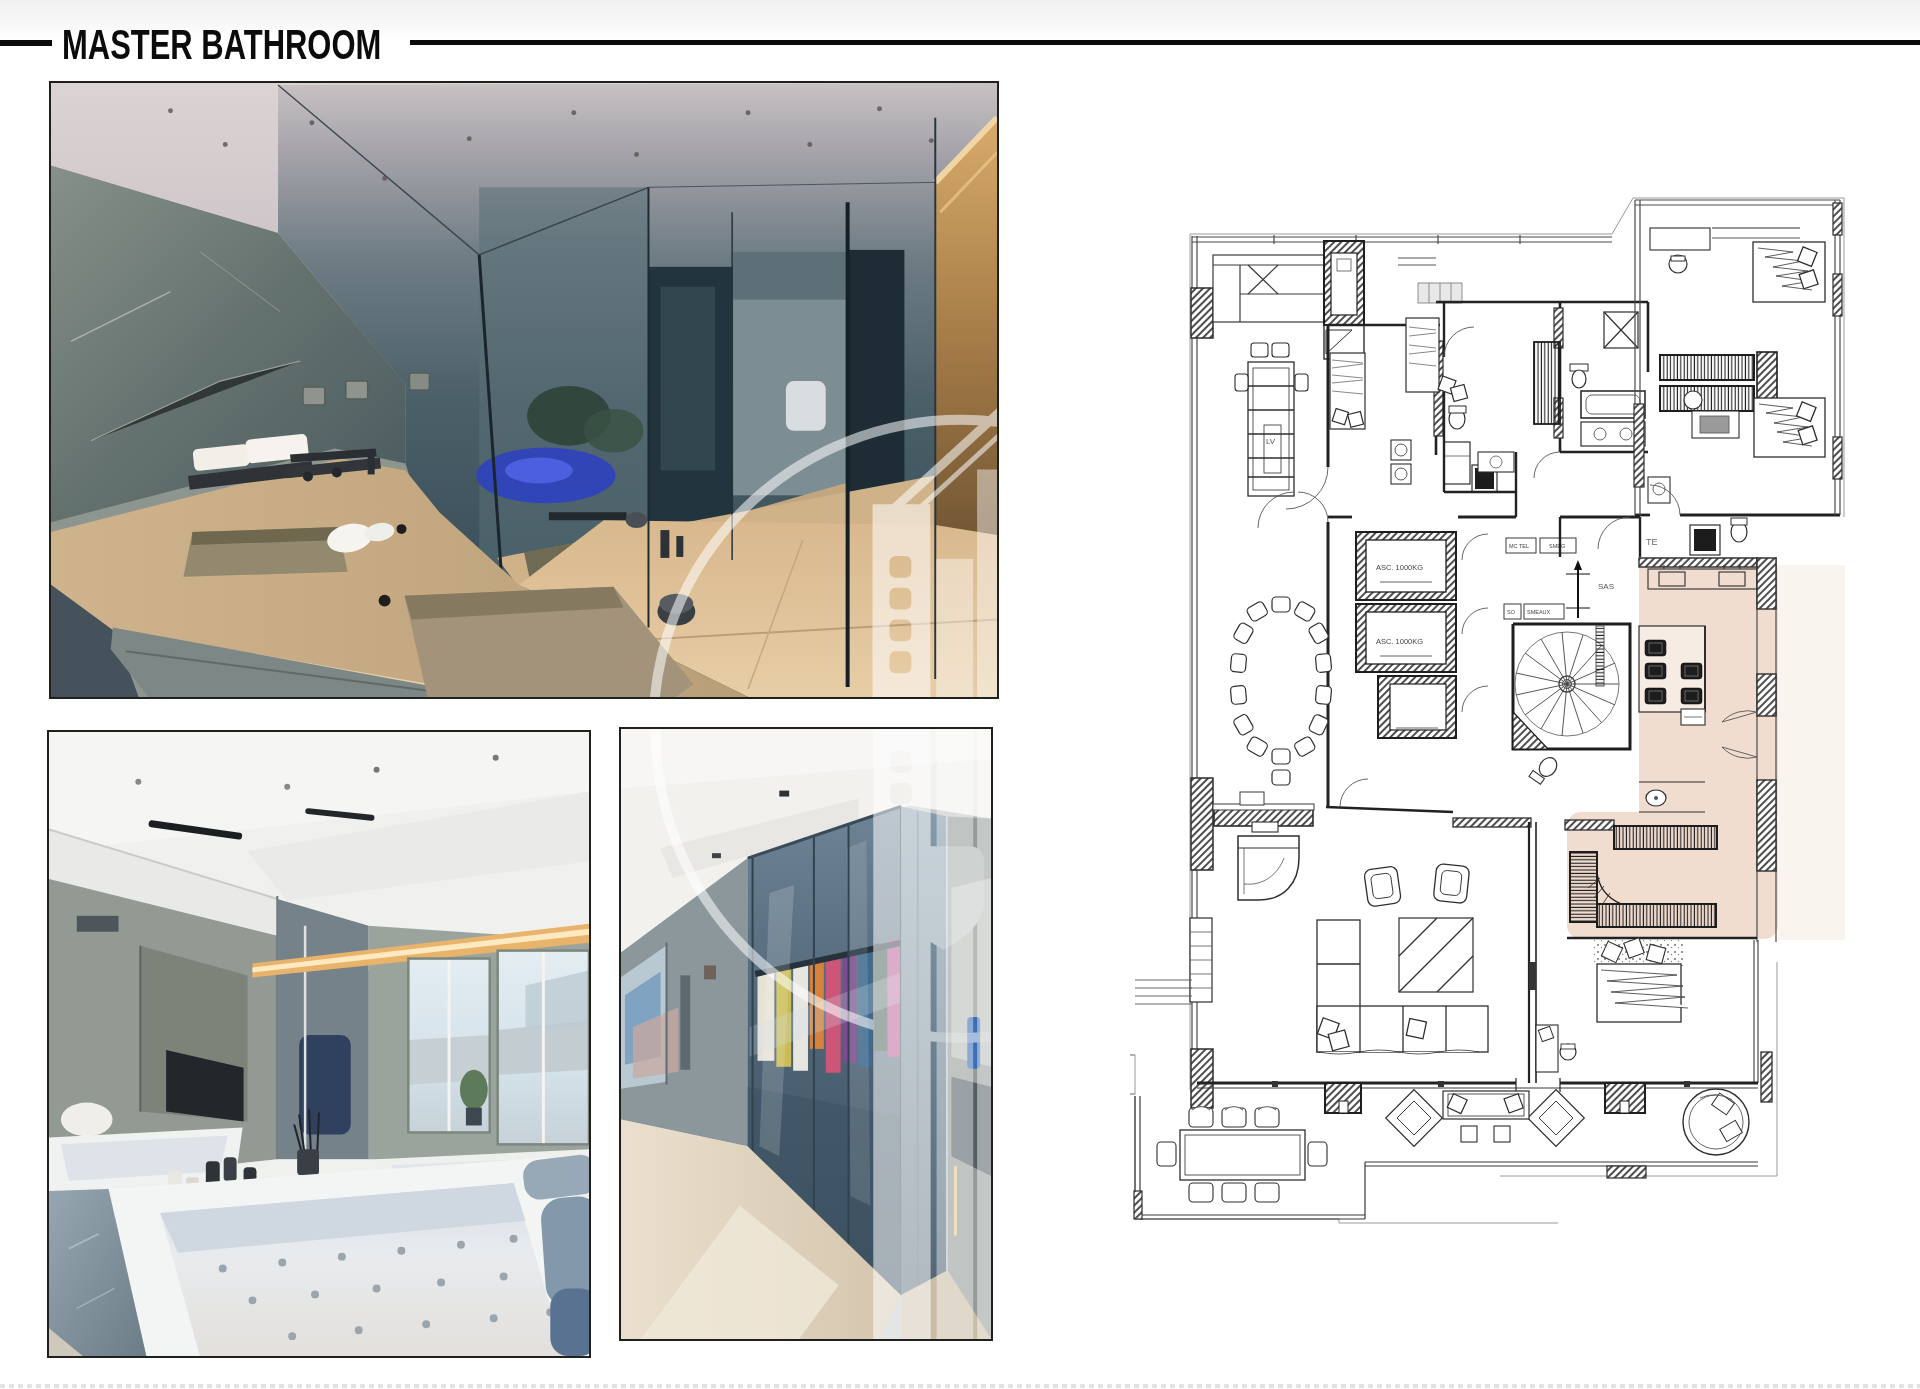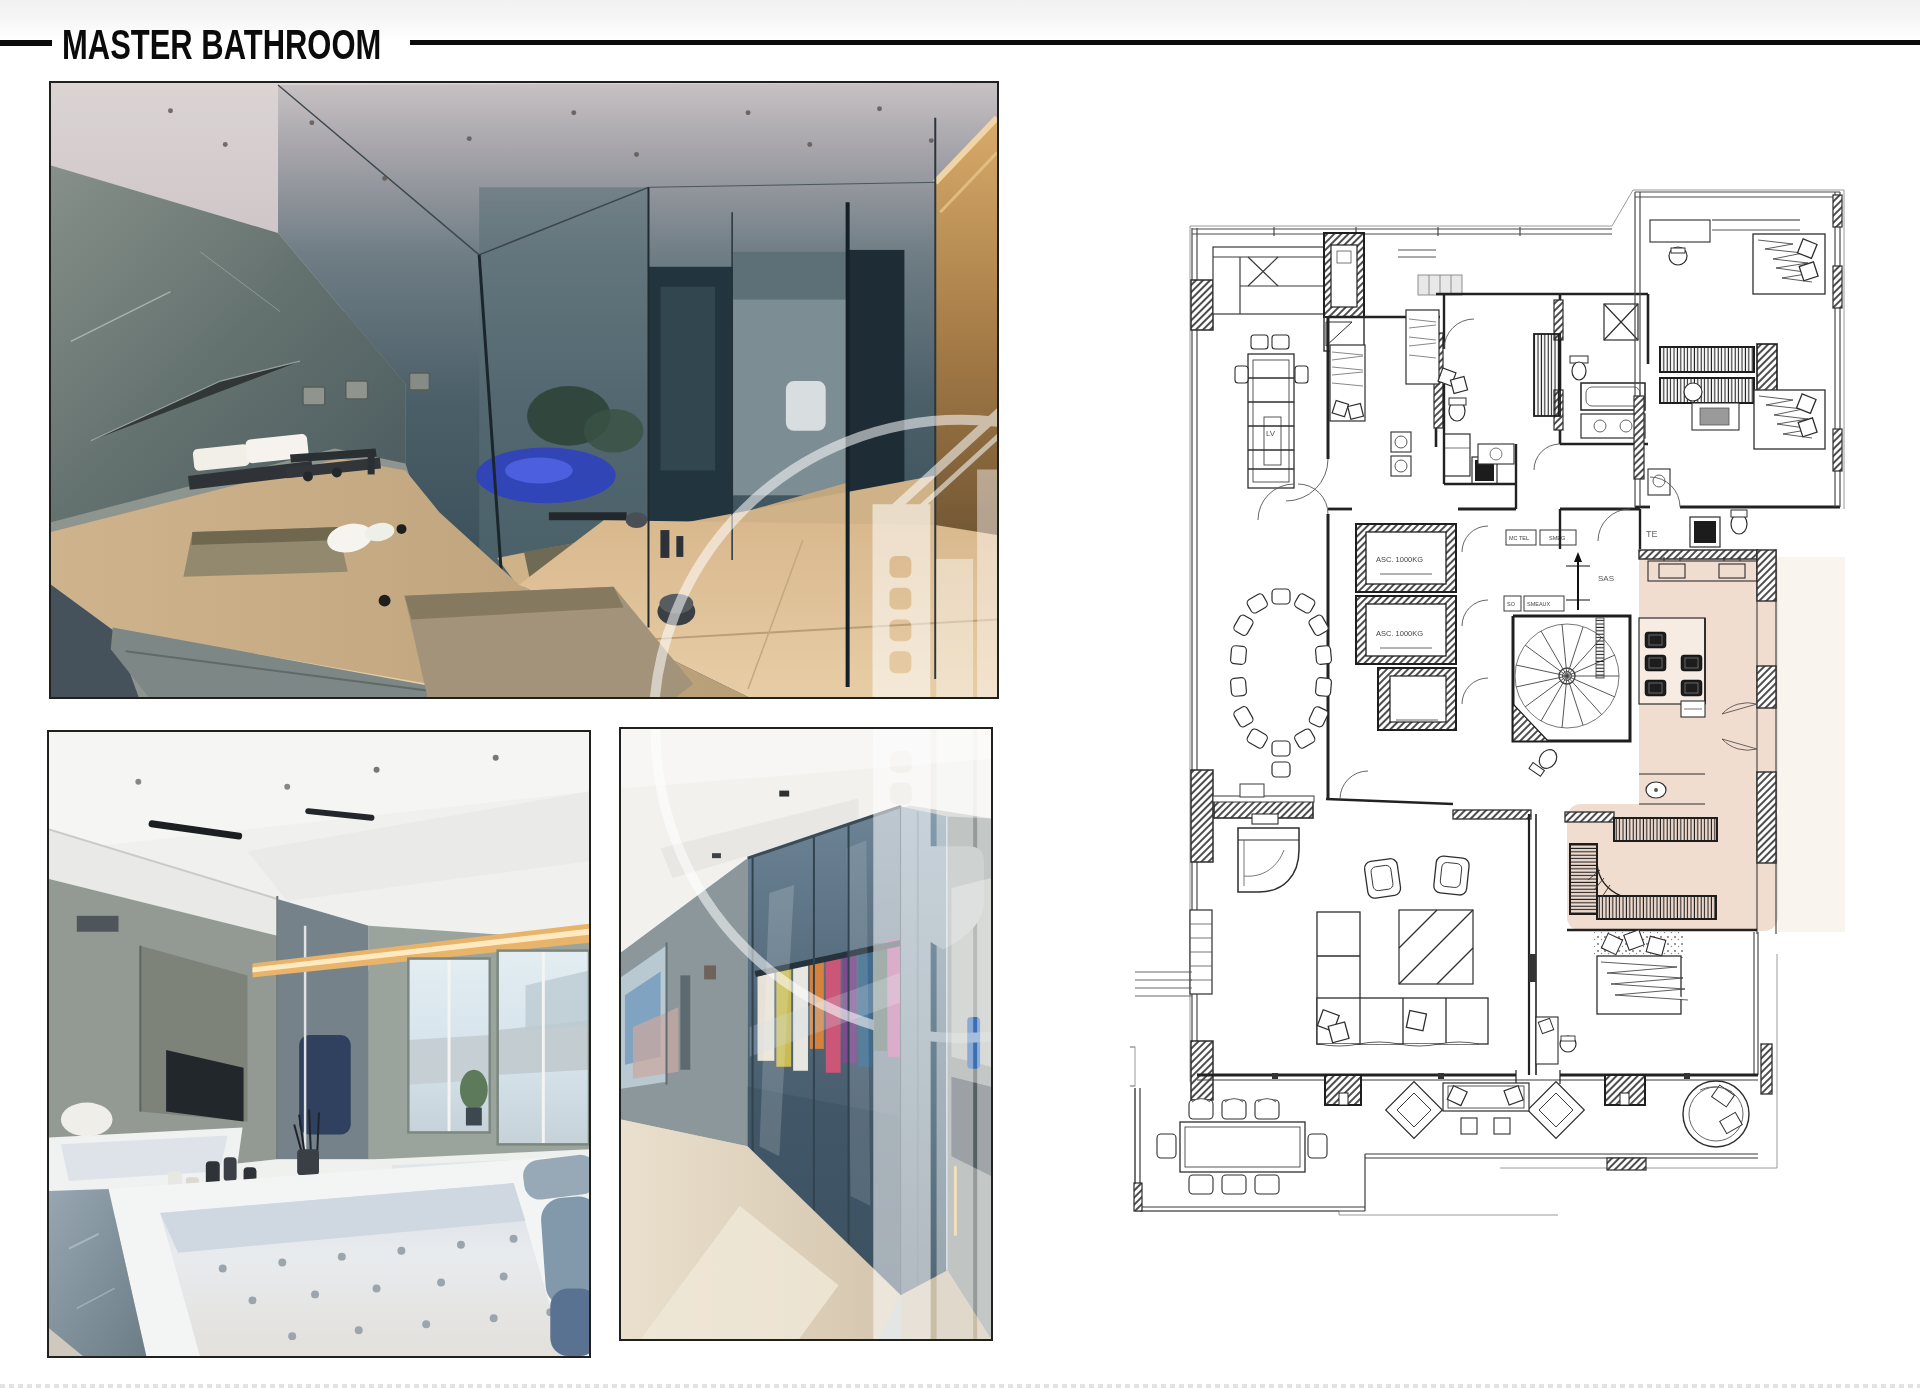--- a/index.html
+++ b/index.html
@@ -387,21 +387,21 @@
       <polygon points="0,393 128,420 283,570 260,614 0,614" fill="url(#p3f)"></polygon>
       <polygon points="283,570 330,545 374,614 283,614" fill="#cabda6"></polygon>
       <polygon points="20,614 120,480 220,560 180,614" fill="#f0e8d8" opacity=".8"></polygon>
 
       <g transform="translate(-619,-727)">
         <use href="#wmlogo"></use>
       </g>
     </svg>
   </div>
 
-  <div class="abs" id="plan" style="left:1130px;top:184px;width:740px;height:1160px;">
+  <div class="abs" id="plan" style="left:1130px;top:192px;width:740px;height:1160px;">
     <svg width="740" height="1160" viewBox="1130 180 740 1160" fill="none" stroke-linecap="butt">
       <defs>
         <pattern id="ht" patternUnits="userSpaceOnUse" width="5" height="5" patternTransform="rotate(45)">
           <rect width="5" height="5" fill="#ffffff"></rect>
           <line x1="1" y1="0" x2="1" y2="5" stroke="#2e2e2e" stroke-width="1.7"></line>
         </pattern>
         <pattern id="vl" patternUnits="userSpaceOnUse" width="3.4" height="30">
           <rect width="3.4" height="30" fill="#ffffff" fill-opacity="0"></rect>
           <line x1="1.2" y1="0" x2="1.2" y2="30" stroke="#1d1d1d" stroke-width="1.1"></line>
         </pattern>

